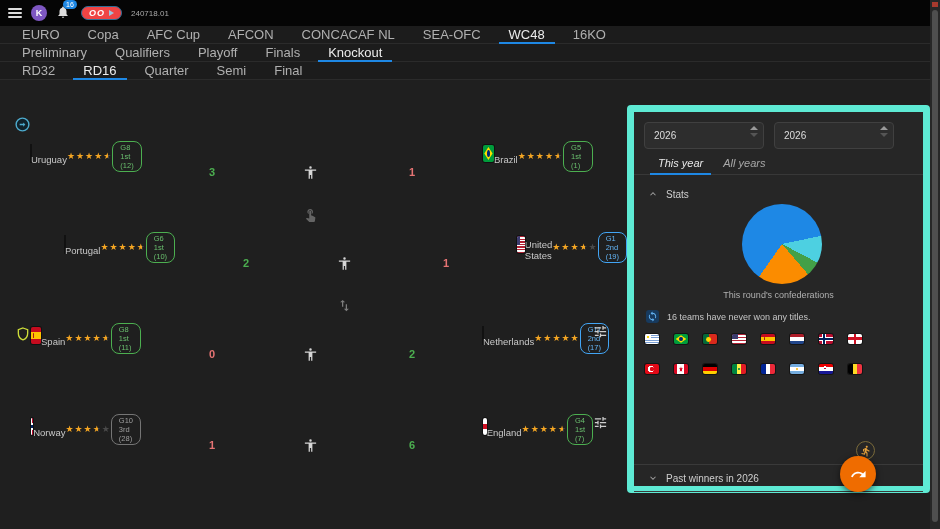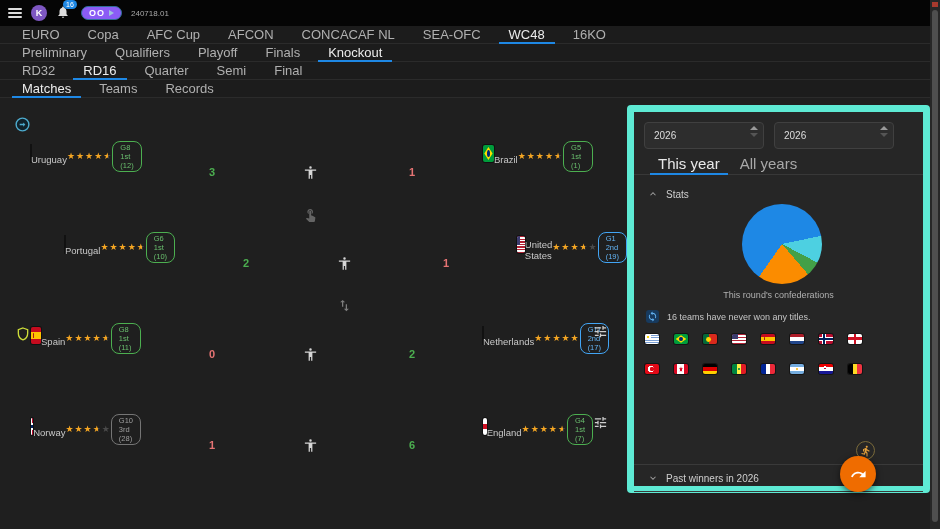--- a/index.html
+++ b/index.html
@@ -10,21 +10,21 @@
   .topbar{position:absolute;left:0;top:0;width:100%;height:26px;background:#050505;
           display:flex;align-items:center;gap:9px;padding-left:8px;box-sizing:border-box;}
   .hamburger{width:14px;height:10px;display:flex;flex-direction:column;justify-content:space-between;cursor:pointer;}
   .hamburger div{height:2px;background:#ddd;border-radius:1px;}
   .avatar{width:16px;height:16px;border-radius:50%;background:#7e57c2;color:#fff;font-size:9px;
           display:flex;align-items:center;justify-content:center;font-weight:bold;}
   .bellwrap{position:relative;width:16px;height:16px;}
   .bell-badge{position:absolute;top:-5px;left:7px;background:#1e88e5;color:#fff;font-size:7px;
               padding:0 3px;border-radius:5px;line-height:9px;}
   .session-box{display:flex;align-items:center;gap:4px;border:1px solid #2f6e96;border-radius:8px;
-               padding:1px 7px;background:#8b5cf6;}
+               padding:1px 7px;background:#ef4444;font-style:italic;}
   .session-label{font-size:9px;font-weight:bold;color:#fff;letter-spacing:1px;}
   .play-tri{width:0;height:0;border-left:5px solid #9fc3dd;border-top:3.5px solid transparent;border-bottom:3.5px solid transparent;}
   .session-number{font-size:8px;color:#aaa;}
 
   
   .tabrow{position:absolute;left:0;width:930px;height:18px;display:flex;align-items:stretch;
           padding-left:8px;border-bottom:1px solid #2b2b2b;box-sizing:border-box;background:#1c1c1c;}
   .tab{position:relative;display:flex;align-items:center;padding:0 14px;font-size:13px;color:#b0b0b0;cursor:pointer;}
   .tab.active{color:#ececec;}
   .tab.active::after{content:"";position:absolute;left:4px;right:4px;bottom:-1px;height:2px;background:#1e88e5;}
@@ -94,21 +94,21 @@
 
   
   .panel{position:absolute;left:627px;top:105px;width:303px;height:388px;background:#262626;
          border:7px solid #5eead4;border-radius:4px;box-sizing:border-box;}
   .spinner{position:absolute;top:10px;height:27px;width:120px;background:#2d2d2d;border:1px solid #404040;
            border-radius:4px;box-sizing:border-box;display:flex;align-items:center;padding-left:9px;font-size:10px;color:#ddd;}
   .spinner .carets{position:absolute;right:5px;top:3px;display:flex;flex-direction:column;gap:3px;align-items:center;}
   .caret-up{width:0;height:0;border-left:4px solid transparent;border-right:4px solid transparent;border-bottom:4px solid #999;}
   .caret-down{width:0;height:0;border-left:4px solid transparent;border-right:4px solid transparent;border-top:4px solid #555;}
   .panel-tabs{position:absolute;left:0;top:40px;width:100%;height:23px;border-bottom:1px solid #383838;display:flex;padding-left:14px;box-sizing:border-box;}
-  .ptab{position:relative;display:flex;align-items:center;padding:0 10px;font-size:15px;color:#a8a8a8;cursor:pointer;}
+  .ptab{position:relative;display:flex;align-items:center;padding:0 10px;font-size:11px;color:#a8a8a8;cursor:pointer;font-style:italic;}
   .ptab.active{color:#e8e8e8;}
   .ptab.active::after{content:"";position:absolute;left:2px;right:2px;bottom:-1px;height:2px;background:#1e88e5;}
   .section-head{position:absolute;left:0;width:100%;height:20px;display:flex;align-items:center;gap:8px;padding-left:14px;box-sizing:border-box;cursor:pointer;}
   .section-head .lbl{font-size:10px;color:#cfcfcf;}
   .pie{position:absolute;left:108px;top:92px;width:80px;height:80px;border-radius:50%;
        background:conic-gradient(from 215deg,#1e88e5 0 62%,#4dd0e1 62% 73%,#43a047 73% 79%,#fb8c00 79% 100%);}
   .pie-caption{position:absolute;left:0;top:178px;width:100%;text-align:center;font-size:9px;color:#b0b0b0;}
   .info-row{position:absolute;left:12px;top:198px;display:flex;align-items:center;gap:8px;}
   .info-row .txt{font-size:9px;color:#c5c5c5;}
   .flag-row{position:absolute;left:11px;display:flex;gap:15px;}
@@ -168,25 +168,20 @@
       <div class="tab">Finals</div>
       <div class="tab active">Knockout</div>
     </div>
   <div class="tabrow" id="row-rounds" style="top:62px">
       <div class="tab">RD32</div>
       <div class="tab active">RD16</div>
       <div class="tab">Quarter</div>
       <div class="tab">Semi</div>
       <div class="tab">Final</div>
     </div>
-  <div class="tabrow" id="row-views" style="top:80px">
-      <div class="tab active">Matches</div>
-      <div class="tab">Teams</div>
-      <div class="tab">Records</div>
-    </div>
 
   <div class="content">
     <span class="circle-badge">
       <svg width="17" height="17" viewBox="0 0 24 24">
           <circle cx="12" cy="12" r="9" fill="#10222b" stroke="#4dabce" stroke-width="2"></circle>
           <path fill="#4dabce" d="M8 11h5V9l3 3-3 3v-2H8z"></path>
         </svg>
     </span>
     <div id="matches">
         <div class="match" style="top: 35px;">

